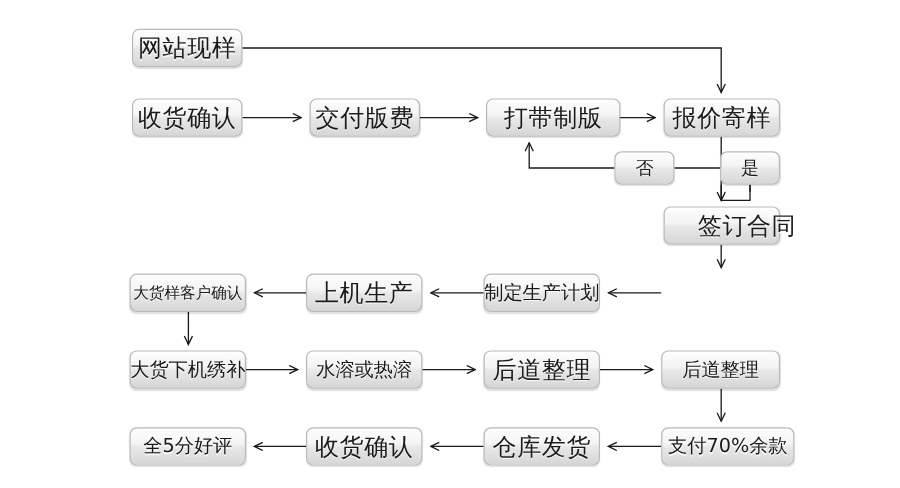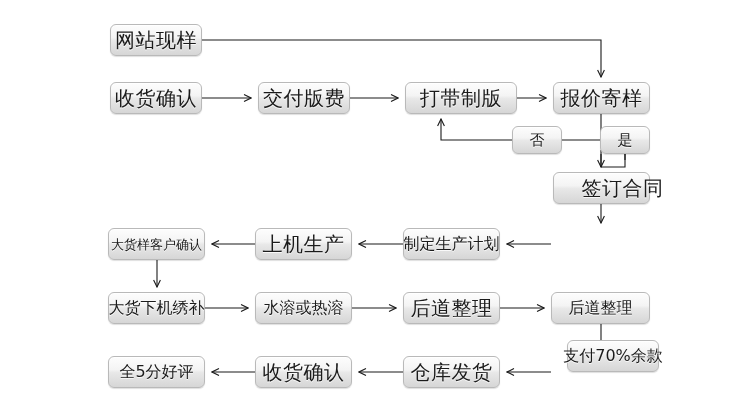--- a/index.html
+++ b/index.html
@@ -178,21 +178,21 @@
   </div>
 
   <div class="node" style="left:403px; top:292px; width:97px; height:32px;">
     <span>后道整理</span>
   </div>
 
   <div class="node tight" style="left:551px; top:292px; width:99px; height:32px;">
     <span>后道整理</span>
   </div>
 
-  <div class="node tight" style="left:551px; top:340px; width:92px; height:32px;margin-left:16px;">
+  <div class="node tight" style="left:551px; top:356px; width:111px; height:32px;">
     <span>支付70%余款</span>
   </div>
 
   <div class="node" style="left:403px; top:356px; width:97px; height:32px;text-align:center;">
     <span>仓库发货</span>
   </div>
 
   <div class="node" style="left:255px; top:356px; width:97px; height:32px;">
     <span>收货确认</span>
   </div>

